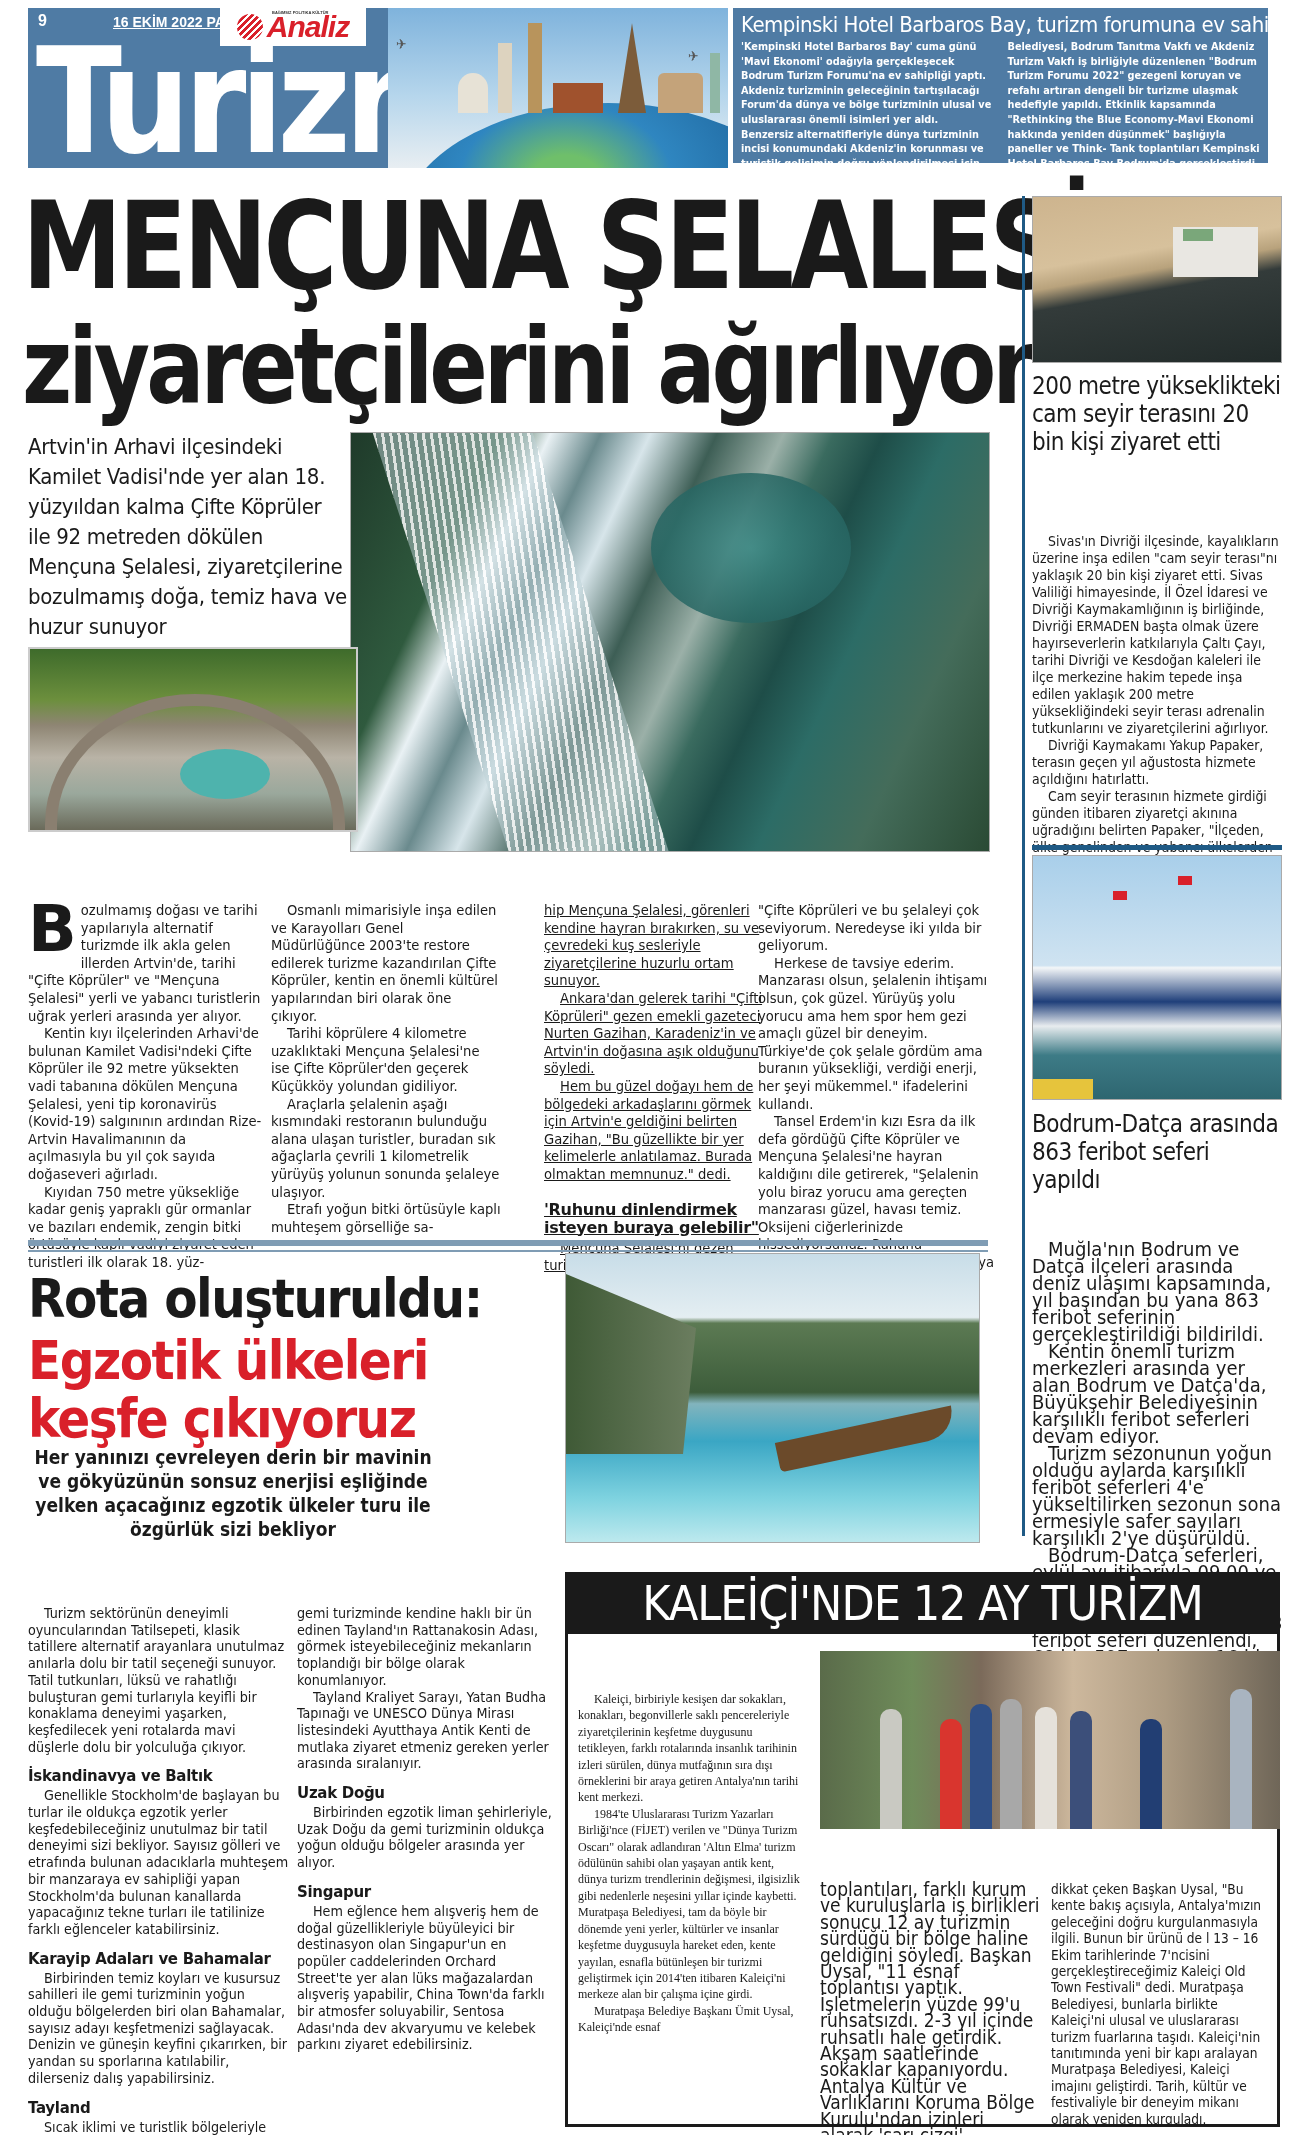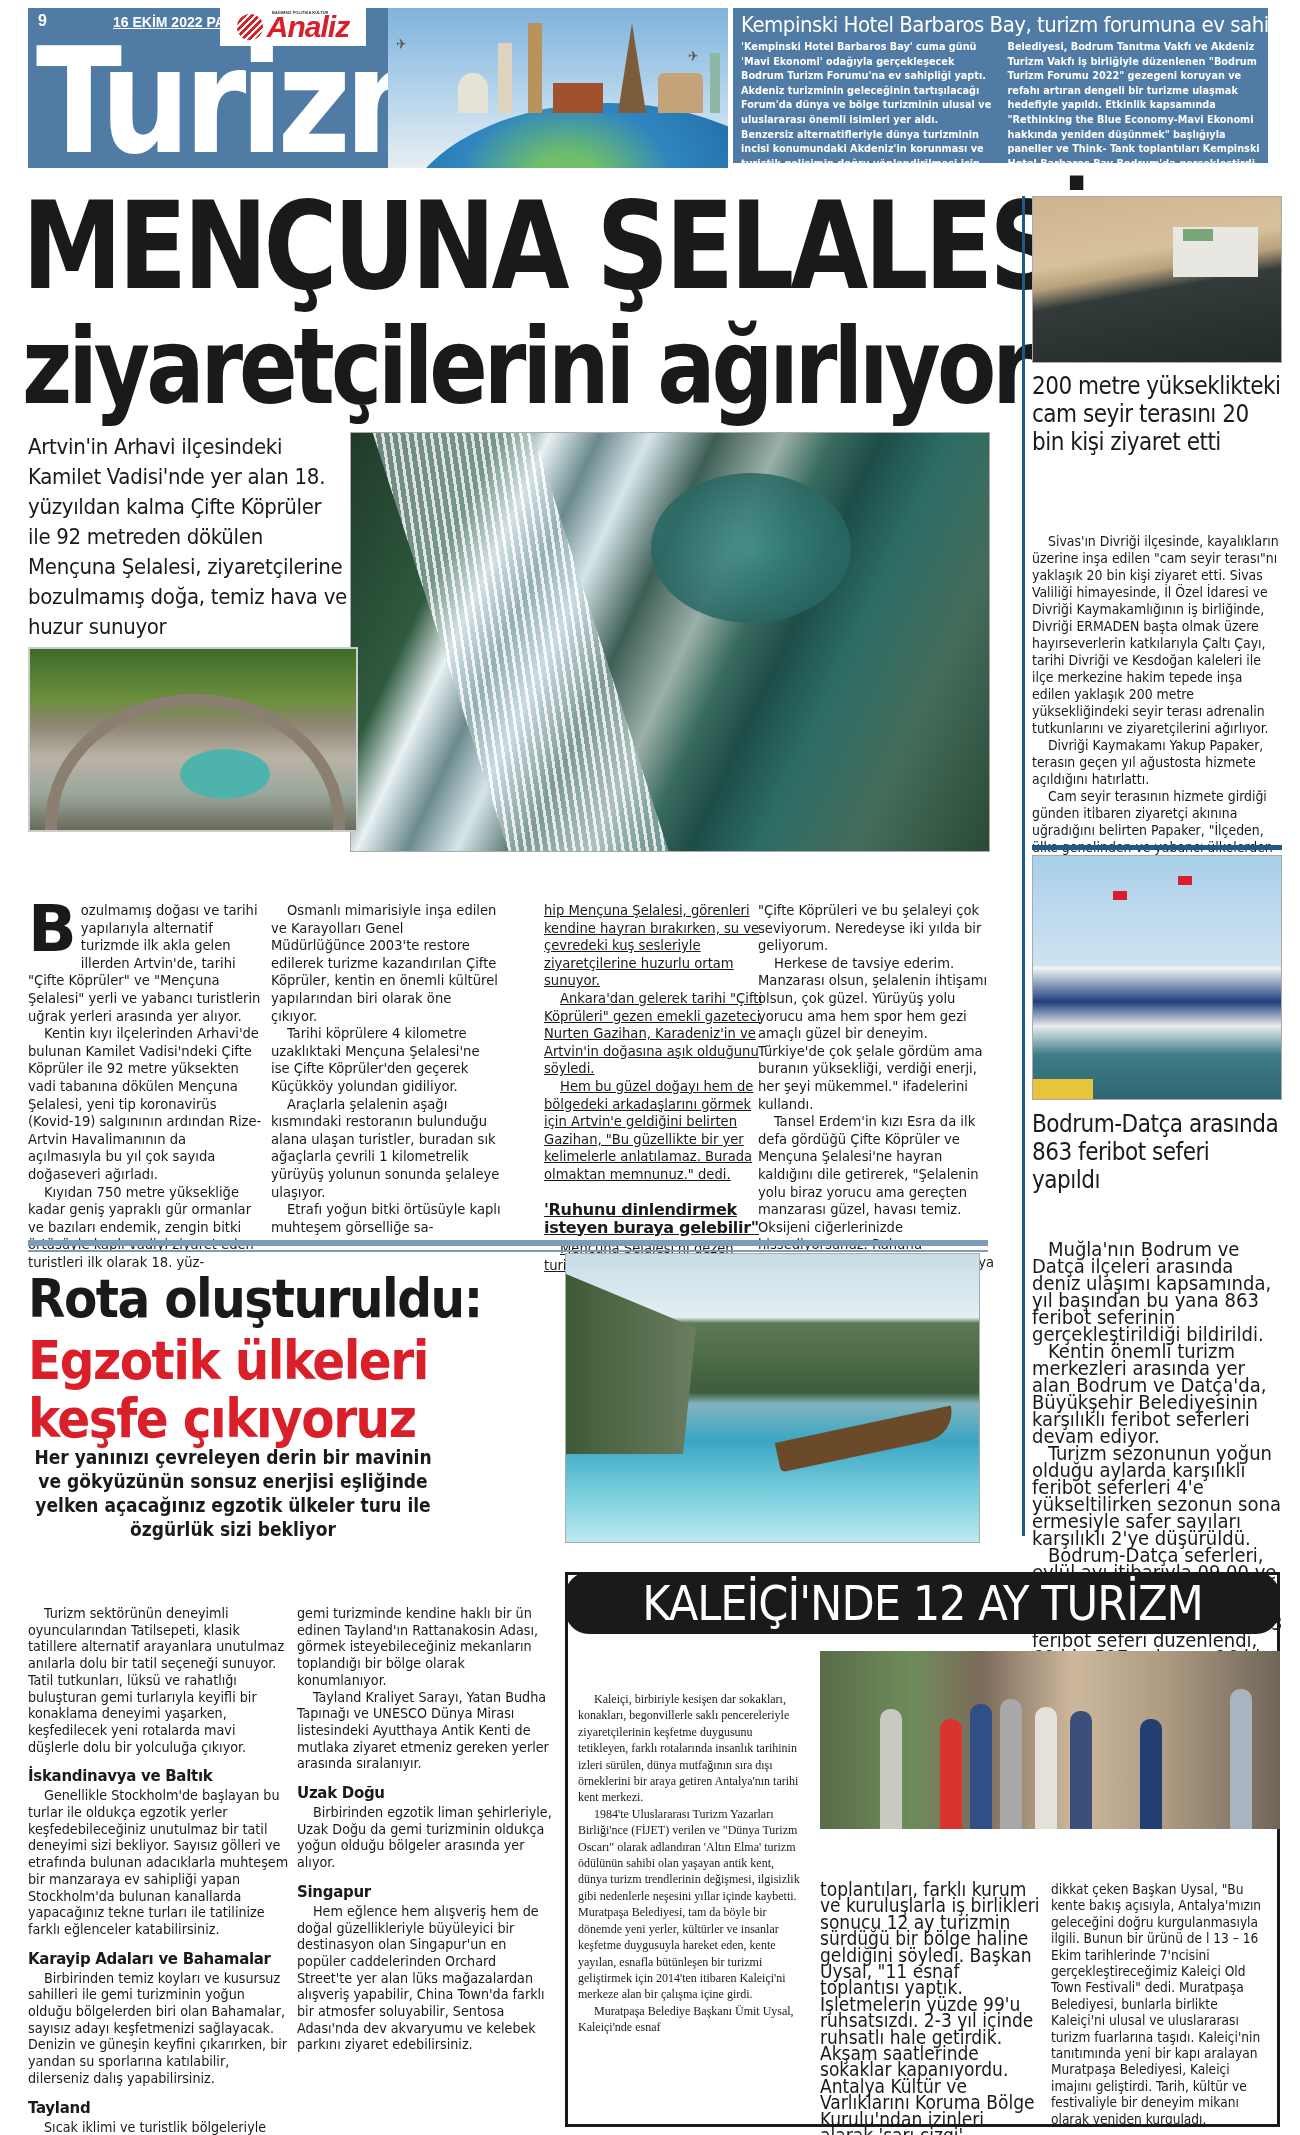--- a/index.html
+++ b/index.html
@@ -63,21 +63,21 @@
 .body p.noind{text-indent:0;}
 .body h4{font:bold 15px/18px "DejaVu Sans","Liberation Sans",sans-serif;margin-top:12px;margin-bottom:2px;letter-spacing:-0.3px;}
 .dropcap{float:left;font:bold 64px/52px "DejaVu Sans","Liberation Sans",sans-serif;margin:2px 4px 0 0;}
 .side-h{position:absolute;font:24px/28px "DejaVu Sans Condensed","DejaVu Sans",sans-serif;letter-spacing:-0.5px;}
 
 #rota-h1{left:28px;top:1268px;font:bold 54px/62px "DejaVu Sans Condensed","DejaVu Sans",sans-serif;letter-spacing:-1.5px;color:#1a1a1a;white-space:nowrap;}
 #rota-h2{left:28px;top:1330px;font:bold 54px/62px "DejaVu Sans Condensed","DejaVu Sans",sans-serif;letter-spacing:-1.5px;color:#d9202a;white-space:nowrap;}
 #rota-lede{left:28px;top:1445px;width:410px;text-align:center;font:bold 19px/24px "DejaVu Sans Condensed","DejaVu Sans",sans-serif;}
 
 #kaleici-box{left:565px;top:1572px;width:715px;height:555px;border:3px solid #1a1a1a;}
-#kaleici-title{left:565px;top:1572px;width:715px;height:62px;background:#1a1a1a;color:#fff;font:48px/62px "DejaVu Sans Condensed","DejaVu Sans",sans-serif;text-align:center;letter-spacing:-1px;white-space:nowrap;border-radius:24px;}
+#kaleici-title{left:565px;top:1572px;width:715px;height:62px;background:#1a1a1a;color:#fff;font:48px/62px "DejaVu Sans Condensed","DejaVu Sans",sans-serif;text-align:center;letter-spacing:-1px;white-space:nowrap;}
 </style>
 </head>
 <body>
 
 <div id="masthead" class="abs">
   <div class="title">Turizm</div>
   <div class="pgno">9</div>
   <div class="date">16 EKİM 2022 PAZAR</div>
   <div class="art">
     <div class="earth"></div>

